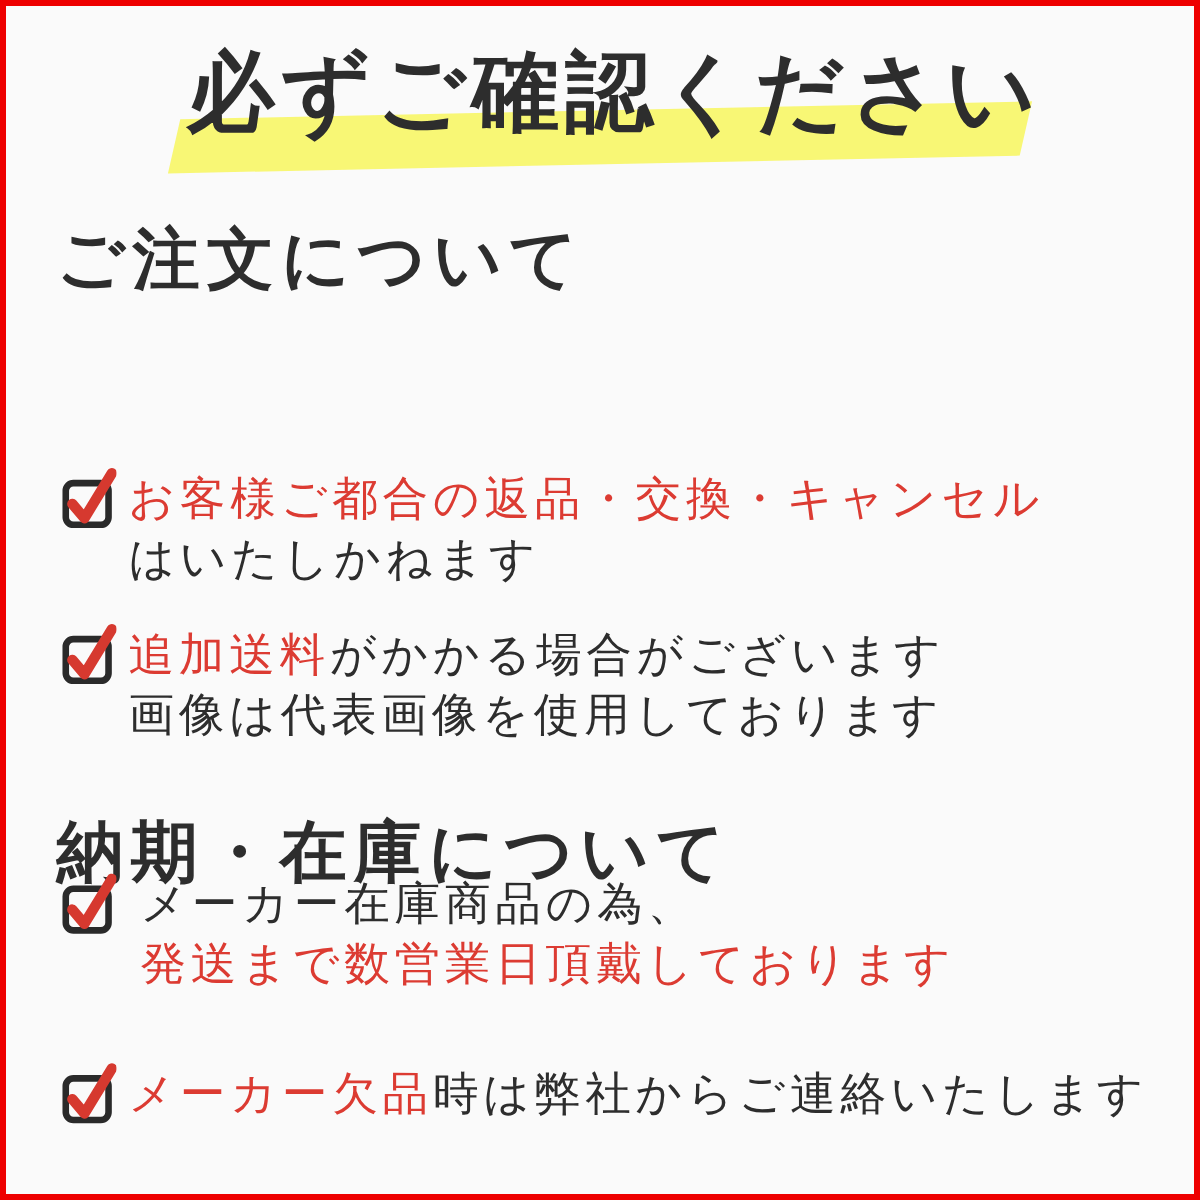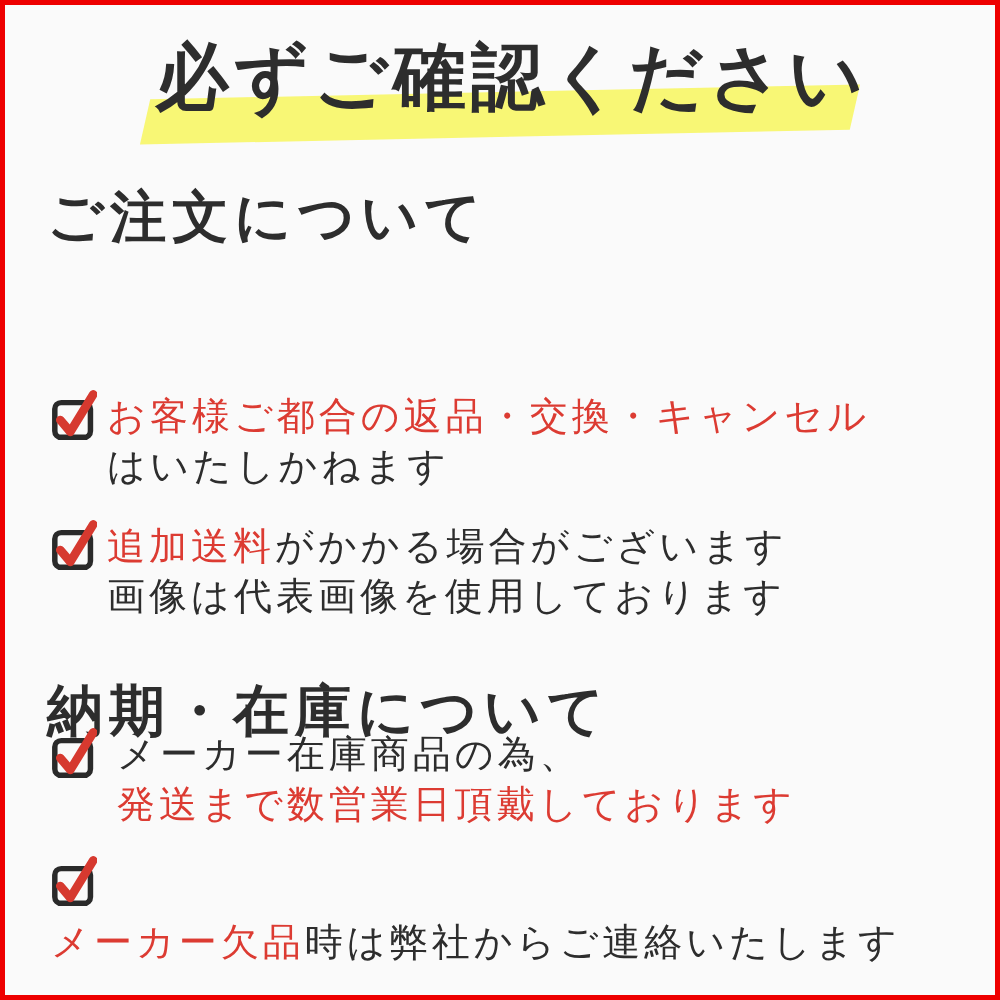--- a/index.html
+++ b/index.html
@@ -49,21 +49,21 @@
   .heading-stock{top:676px;}
   
   .item{
     position:absolute;left:46px;
     display:flex;align-items:flex-start;gap:10px;
   }
   .item-1{top:264px;}
   .item-2{top:386px;}
   .item-3{top:516px;}
   .item-4{top:724px;gap:20px;}
-  .item-5{top:852px;flex-direction:column;}
+  .item-5{top:882px;}
   .cb{width:46px;height:53px;flex:0 0 auto;margin-top:-3px;}
   .cb-box{fill:none;stroke:var(--checkbox-outline);stroke-width:6;}
   .cb-check{fill:none;stroke:var(--checkmark-red);stroke-width:9.5;stroke-linecap:round;stroke-linejoin:round;}
   .txt{
     font-size:38px;letter-spacing:4px;line-height:50px;
     color:var(--black-text);white-space:nowrap;
   }
   .red{color:var(--red-text);}
   .note{
     font-size:28px;letter-spacing:3px;line-height:34px;

